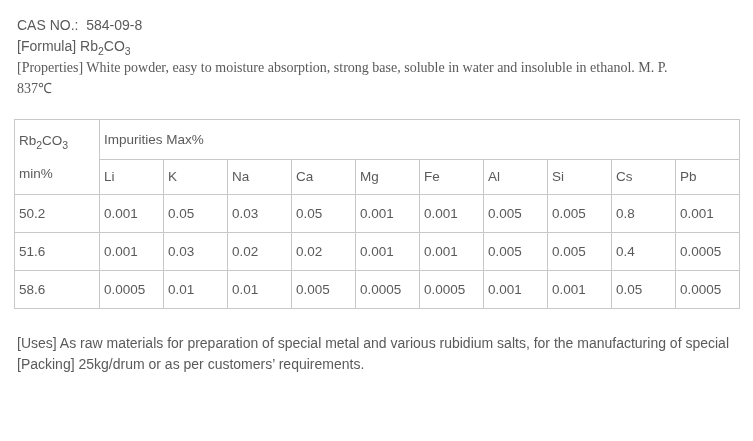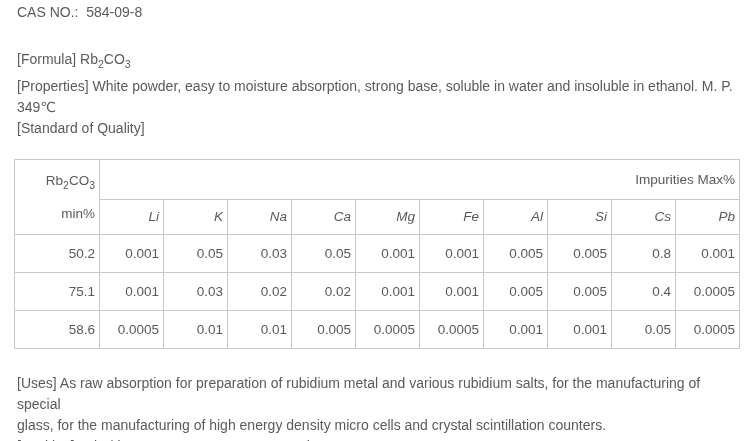--- a/index.html
+++ b/index.html
@@ -20,81 +20,80 @@
     color: var(--text);
     overflow: hidden;
   }
   .page {
     width: 753px;
     height: 441px;
   }
   p { margin: 0; }
   .text-block { margin-left: 17px; margin-right: 14px; }
   .cas {
-    padding-top: 2px;
+    padding-top: 15px;
     font-size: 14px;
     line-height: 20px;
     white-space: pre-wrap;
   }
   .formula-line {
-    margin-top: 26px;
     font-size: 14px;
     line-height: 22px;
   }
   sub {
     font-size: 10.5px;
     line-height: 0;
   }
   .para {
-    margin-top: 6px;
+    margin-top: 0;
     font-size: 14px;
     line-height: 21px;
+    font-family: Liberation Serif, serif;
   }
   .para .line { display: block; }
   table.spec {
     margin-left: 14px;
     margin-top: 20px;
     width: 726px;
     border-collapse: collapse;
     table-layout: fixed;
     font-size: 13.5px;
     color: var(--text);
   }
   table.spec th, table.spec td {
     border: 1px solid var(--border);
-    text-align: right;
+    text-align: left;
     vertical-align: middle;
     font-weight: normal;
     padding: 4px;
   }
   col.first { width: 85px; }
   tr.hdr-row1 { height: 37px; }
-  tr.hdr-row2 { height: 33px; font-style: italic; }
+  tr.hdr-row2 { height: 33px; }
   tr.data-row { height: 38px; }
   .corner-line { line-height: 33px; }
   .bottom-block {
     margin-top: 24px;
     font-size: 14px;
     line-height: 21px;
   }
   .bottom-block .line { display: block; }
 </style>
 </head>
 <body>
 
 <div class="page">
 
   <p class="cas text-block">CAS NO.:  584-09-8</p>
 
   <p class="formula-line text-block"><span>[Formula]</span> <span><span>Rb</span><sub>2</sub><span>CO</span><sub>3</sub></span></p>
 
   <p class="para text-block">
     <span class="line">[Properties] White powder, easy to moisture absorption, strong base, soluble in water and insoluble in ethanol. M. P.</span>
-    <span class="line">349℃</span>
-    <span class="line">[Standard of Quality]</span>
+    <span class="line">837℃</span>
   </p>
 
   <table class="spec">
     <colgroup>
       <col class="first">
       <col>
         <col>
         <col>
         <col>
         <col>
@@ -133,21 +132,21 @@
         <td>0.03</td>
         <td>0.05</td>
         <td>0.001</td>
         <td>0.001</td>
         <td>0.005</td>
         <td>0.005</td>
         <td>0.8</td>
         <td>0.001</td>
       </tr>
       <tr class="data-row">
-        <td>75.1</td>
+        <td>51.6</td>
         <td>0.001</td>
         <td>0.03</td>
         <td>0.02</td>
         <td>0.02</td>
         <td>0.001</td>
         <td>0.001</td>
         <td>0.005</td>
         <td>0.005</td>
         <td>0.4</td>
         <td>0.0005</td>
@@ -162,18 +161,17 @@
         <td>0.0005</td>
         <td>0.001</td>
         <td>0.001</td>
         <td>0.05</td>
         <td>0.0005</td>
       </tr>
     </tbody>
   </table>
 
   <p class="bottom-block text-block">
-    <span class="line">[Uses] As raw absorption for preparation of rubidium metal and various rubidium salts, for the manufacturing of special</span>
-    <span class="line">glass, for the manufacturing of high energy density micro cells and crystal scintillation counters.</span>
+    <span class="line">[Uses] As raw materials for preparation of special metal and various rubidium salts, for the manufacturing of special</span>
     <span class="line">[Packing] 25kg/drum or as per customers’ requirements.</span>
   </p>
 
 </div>
 
 </body></html>

